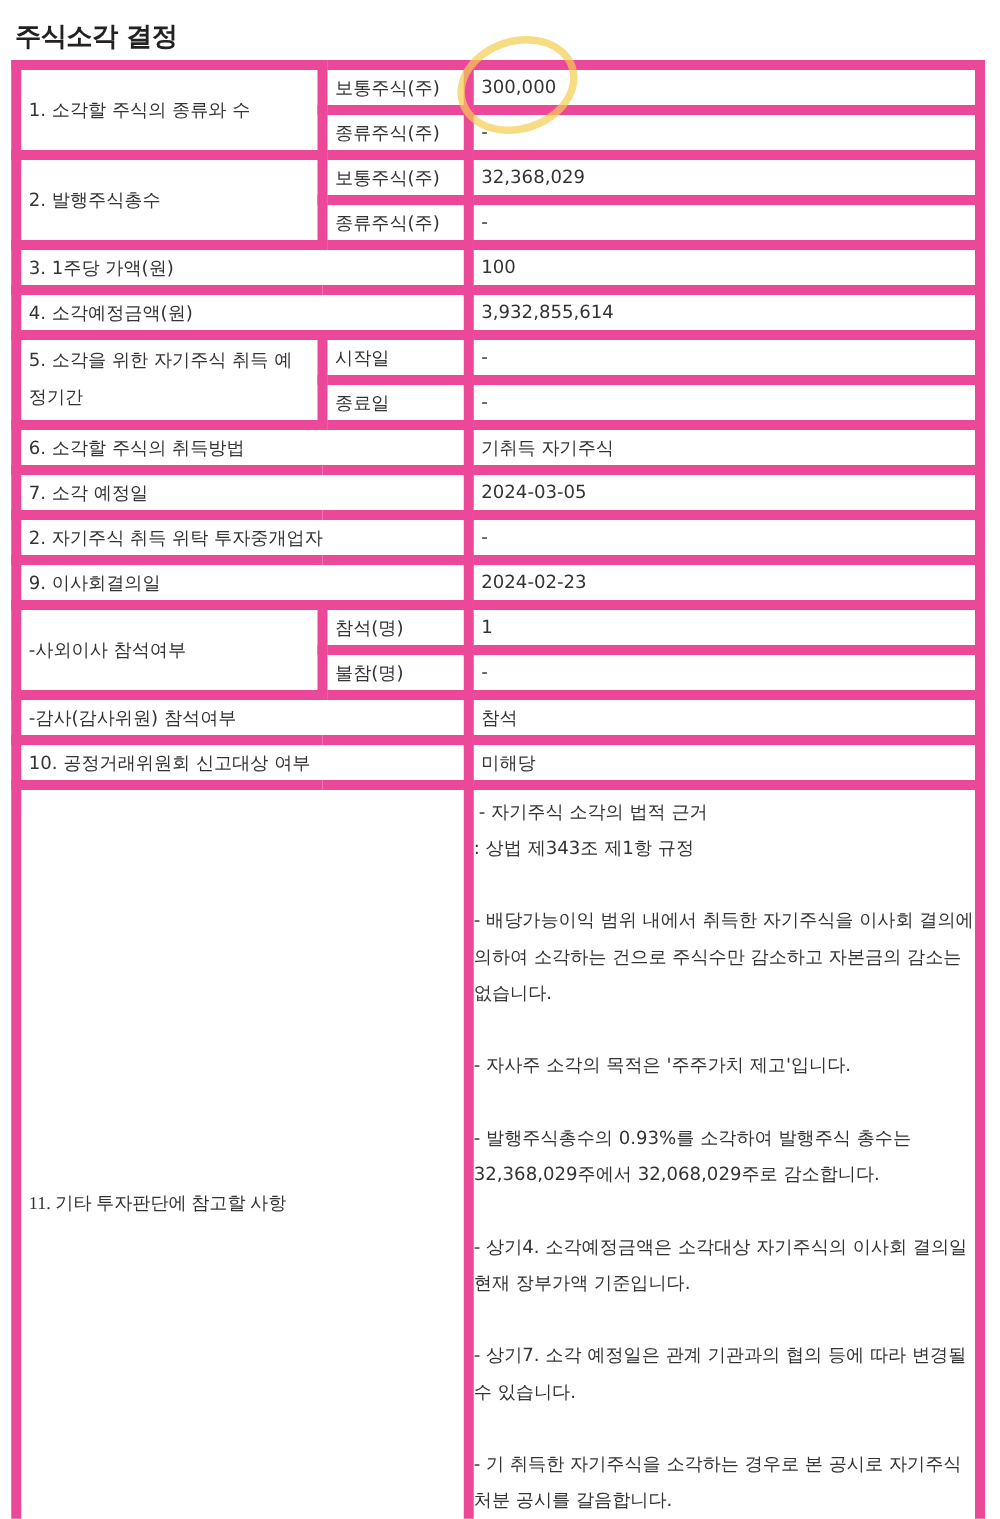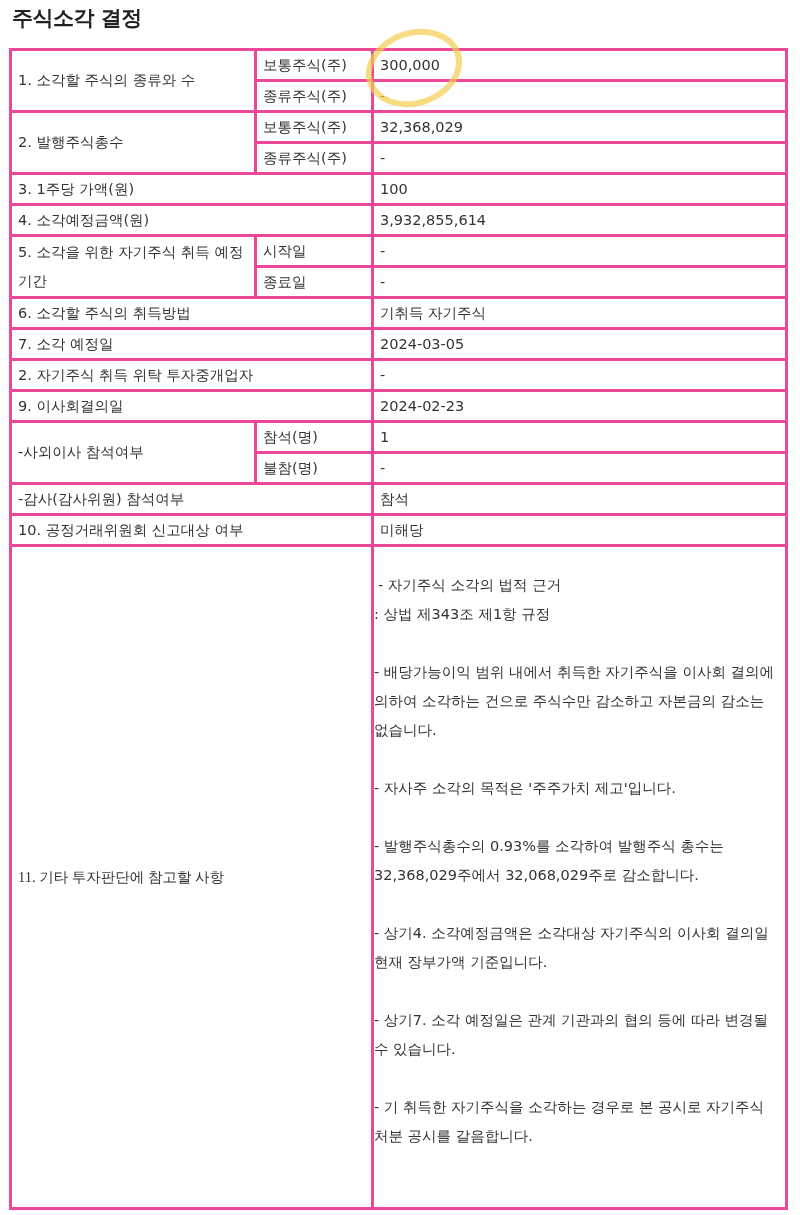--- a/index.html
+++ b/index.html
@@ -1,29 +1,29 @@
 <!DOCTYPE html>
 <html><head>
 <meta charset="utf-8">
 <style>
   html, body { margin: 0; padding: 0; background: #ffffff; }
   body { width: 800px; height: 1215px; position: relative; overflow: hidden;
          font-family: "Liberation Serif", "DejaVu Serif", serif; color: #333; }
-  .title { position: absolute; left: 12px; top: 4px; font-family: "DejaVu Sans", sans-serif;
+  .title { position: absolute; left: 12px; top: 15px; font-family: "DejaVu Sans", sans-serif;
            font-weight: bold; font-size: 21px; color: #222; letter-spacing: -0.5px; }
   table.main { position: absolute; left: 9px; top: 48px; width: 779px; border-collapse: collapse;
                table-layout: fixed; font-size: 15px; }
-  table.main td { border: 3px solid #ec4899; padding: 0 6px; height: 28px; vertical-align: middle;
+  table.main td { border: 8px solid #ec4899; padding: 0 6px; height: 28px; vertical-align: middle;
                   font-family: "DejaVu Sans", sans-serif; font-size: 14.5px; color: #333; }
   td.num { font-family: "Liberation Serif", serif; font-size: 15.5px; }
   td.lbl { padding-left: 4px; border-radius: 20px; }
   .memo { vertical-align: top !important; padding: 4px 0 0 0 !important; }
   .memo p { margin: 0; font-family: "DejaVu Sans", sans-serif; font-size: 14.5px; line-height: 29px; color: #333; }
   .memo .indent { }
-  .memo .pad { padding-left: 4px; margin-top: 20px; }
+  .memo .pad { padding-left: 4px; }
   .memo .blank { height: 29px; }
   .inner { width: 100%; border-collapse: collapse; table-layout: fixed; }
   .inner td { border: none !important; border-top: 2px solid #9a9a9a !important; height: 28px; }
   .inner td.sep { border-left: 2px solid #9a9a9a !important; }
   .highlight { position: absolute; left: 365px; top: 30px; width: 86px; height: 64px;
                border: 6px solid rgba(245, 205, 80, 0.7); border-radius: 50%;
                transform: rotate(-18deg); pointer-events: none; }
 </style>
 </head>
 <body>

